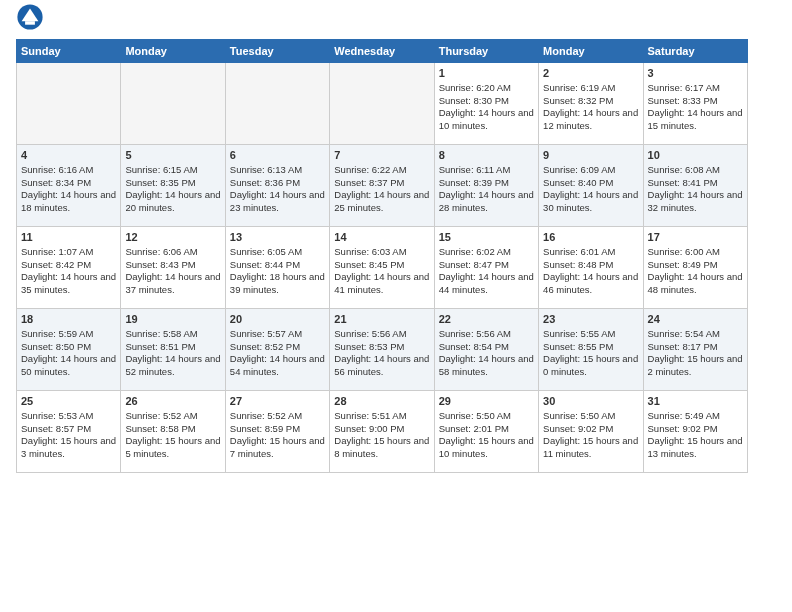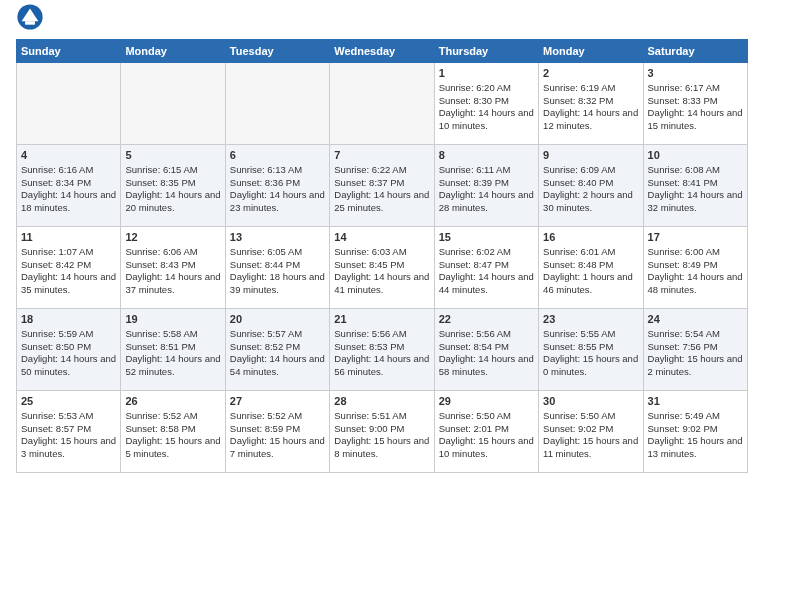--- a/index.html
+++ b/index.html
@@ -139,40 +139,40 @@
           <td><span class="day-num">1</span><span>Sunrise: 6:20 AM</span><br><span>Sunset: 8:30 PM</span><br><span>Daylight: 14 hours and 10 minutes.</span></td>
           <td><span class="day-num">2</span><span>Sunrise: 6:19 AM</span><br><span>Sunset: 8:32 PM</span><br><span>Daylight: 14 hours and 12 minutes.</span></td>
           <td><span class="day-num">3</span><span>Sunrise: 6:17 AM</span><br><span>Sunset: 8:33 PM</span><br><span>Daylight: 14 hours and 15 minutes.</span></td>
         </tr>
         <tr>
           <td><span class="day-num">4</span><span>Sunrise: 6:16 AM</span><br><span>Sunset: 8:34 PM</span><br><span>Daylight: 14 hours and 18 minutes.</span></td>
           <td><span class="day-num">5</span><span>Sunrise: 6:15 AM</span><br><span>Sunset: 8:35 PM</span><br><span>Daylight: 14 hours and 20 minutes.</span></td>
           <td><span class="day-num">6</span><span>Sunrise: 6:13 AM</span><br><span>Sunset: 8:36 PM</span><br><span>Daylight: 14 hours and 23 minutes.</span></td>
           <td><span class="day-num">7</span><span>Sunrise: 6:22 AM</span><br><span>Sunset: 8:37 PM</span><br><span>Daylight: 14 hours and 25 minutes.</span></td>
           <td><span class="day-num">8</span><span>Sunrise: 6:11 AM</span><br><span>Sunset: 8:39 PM</span><br><span>Daylight: 14 hours and 28 minutes.</span></td>
-          <td><span class="day-num">9</span><span>Sunrise: 6:09 AM</span><br><span>Sunset: 8:40 PM</span><br><span>Daylight: 2 hours and 30 minutes.</span></td>
+          <td><span class="day-num">9</span><span>Sunrise: 6:09 AM</span><br><span>Sunset: 8:40 PM</span><br><span>Daylight: 14 hours and 30 minutes.</span></td>
           <td><span class="day-num">10</span><span>Sunrise: 6:08 AM</span><br><span>Sunset: 8:41 PM</span><br><span>Daylight: 14 hours and 32 minutes.</span></td>
         </tr>
         <tr>
           <td><span class="day-num">11</span><span>Sunrise: 1:07 AM</span><br><span>Sunset: 8:42 PM</span><br><span>Daylight: 14 hours and 35 minutes.</span></td>
           <td><span class="day-num">12</span><span>Sunrise: 6:06 AM</span><br><span>Sunset: 8:43 PM</span><br><span>Daylight: 14 hours and 37 minutes.</span></td>
           <td><span class="day-num">13</span><span>Sunrise: 6:05 AM</span><br><span>Sunset: 8:44 PM</span><br><span>Daylight: 18 hours and 39 minutes.</span></td>
           <td><span class="day-num">14</span><span>Sunrise: 6:03 AM</span><br><span>Sunset: 8:45 PM</span><br><span>Daylight: 14 hours and 41 minutes.</span></td>
           <td><span class="day-num">15</span><span>Sunrise: 6:02 AM</span><br><span>Sunset: 8:47 PM</span><br><span>Daylight: 14 hours and 44 minutes.</span></td>
-          <td><span class="day-num">16</span><span>Sunrise: 6:01 AM</span><br><span>Sunset: 8:48 PM</span><br><span>Daylight: 1 hours and 46 minutes.</span></td>
+          <td><span class="day-num">16</span><span>Sunrise: 6:01 AM</span><br><span>Sunset: 8:48 PM</span><br><span>Daylight: 14 hours and 46 minutes.</span></td>
           <td><span class="day-num">17</span><span>Sunrise: 6:00 AM</span><br><span>Sunset: 8:49 PM</span><br><span>Daylight: 14 hours and 48 minutes.</span></td>
         </tr>
         <tr>
           <td><span class="day-num">18</span><span>Sunrise: 5:59 AM</span><br><span>Sunset: 8:50 PM</span><br><span>Daylight: 14 hours and 50 minutes.</span></td>
           <td><span class="day-num">19</span><span>Sunrise: 5:58 AM</span><br><span>Sunset: 8:51 PM</span><br><span>Daylight: 14 hours and 52 minutes.</span></td>
           <td><span class="day-num">20</span><span>Sunrise: 5:57 AM</span><br><span>Sunset: 8:52 PM</span><br><span>Daylight: 14 hours and 54 minutes.</span></td>
           <td><span class="day-num">21</span><span>Sunrise: 5:56 AM</span><br><span>Sunset: 8:53 PM</span><br><span>Daylight: 14 hours and 56 minutes.</span></td>
           <td><span class="day-num">22</span><span>Sunrise: 5:56 AM</span><br><span>Sunset: 8:54 PM</span><br><span>Daylight: 14 hours and 58 minutes.</span></td>
           <td><span class="day-num">23</span><span>Sunrise: 5:55 AM</span><br><span>Sunset: 8:55 PM</span><br><span>Daylight: 15 hours and 0 minutes.</span></td>
-          <td><span class="day-num">24</span><span>Sunrise: 5:54 AM</span><br><span>Sunset: 7:56 PM</span><br><span>Daylight: 15 hours and 2 minutes.</span></td>
+          <td><span class="day-num">24</span><span>Sunrise: 5:54 AM</span><br><span>Sunset: 8:17 PM</span><br><span>Daylight: 15 hours and 2 minutes.</span></td>
         </tr>
         <tr>
           <td><span class="day-num">25</span><span>Sunrise: 5:53 AM</span><br><span>Sunset: 8:57 PM</span><br><span>Daylight: 15 hours and 3 minutes.</span></td>
           <td><span class="day-num">26</span><span>Sunrise: 5:52 AM</span><br><span>Sunset: 8:58 PM</span><br><span>Daylight: 15 hours and 5 minutes.</span></td>
           <td><span class="day-num">27</span><span>Sunrise: 5:52 AM</span><br><span>Sunset: 8:59 PM</span><br><span>Daylight: 15 hours and 7 minutes.</span></td>
           <td><span class="day-num">28</span><span>Sunrise: 5:51 AM</span><br><span>Sunset: 9:00 PM</span><br><span>Daylight: 15 hours and 8 minutes.</span></td>
           <td><span class="day-num">29</span><span>Sunrise: 5:50 AM</span><br><span>Sunset: 2:01 PM</span><br><span>Daylight: 15 hours and 10 minutes.</span></td>
           <td><span class="day-num">30</span><span>Sunrise: 5:50 AM</span><br><span>Sunset: 9:02 PM</span><br><span>Daylight: 15 hours and 11 minutes.</span></td>
           <td><span class="day-num">31</span><span>Sunrise: 5:49 AM</span><br><span>Sunset: 9:02 PM</span><br><span>Daylight: 15 hours and 13 minutes.</span></td>
         </tr>

